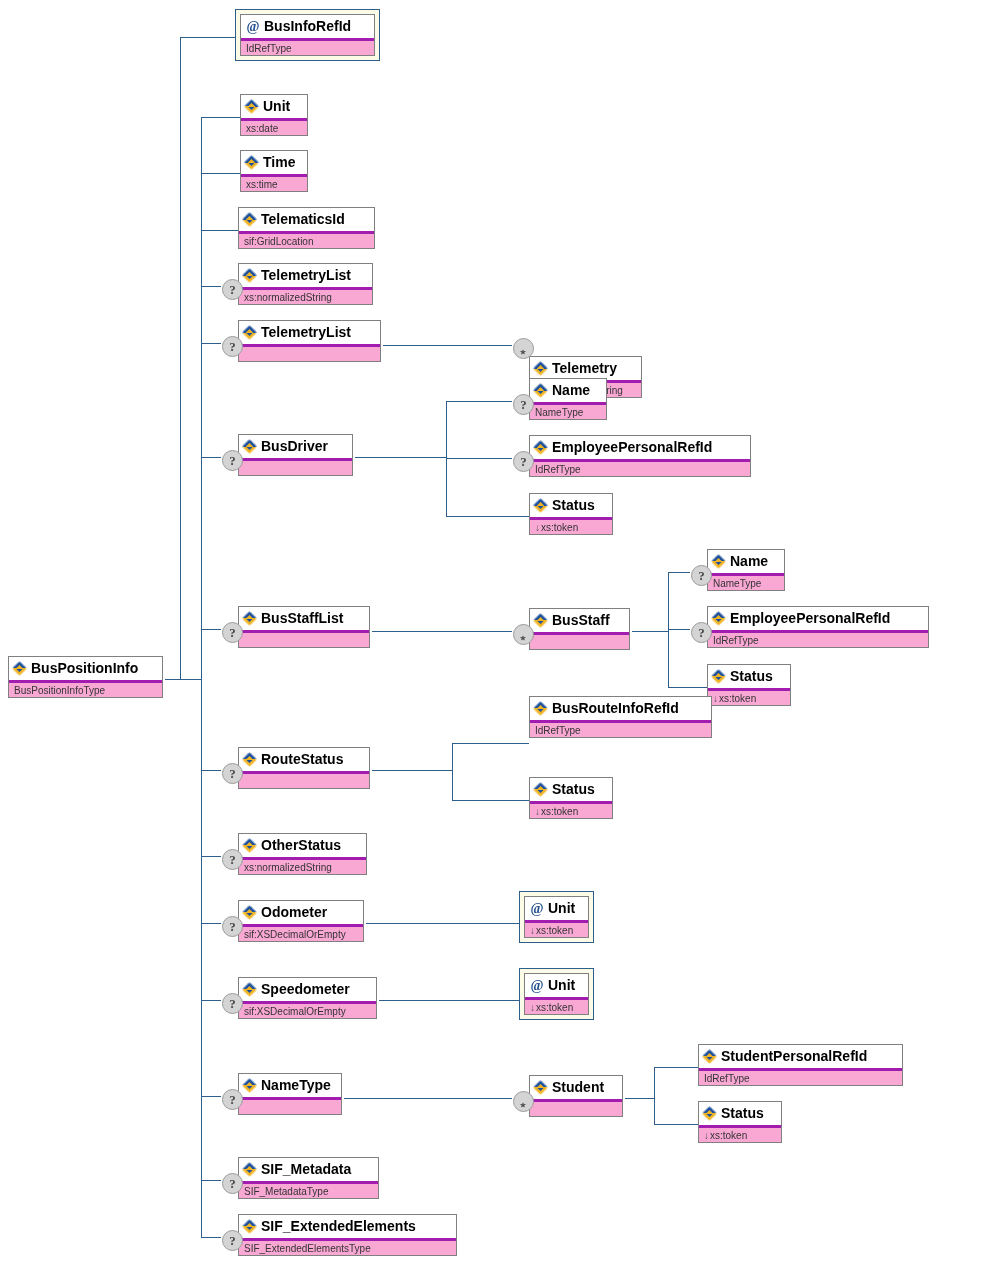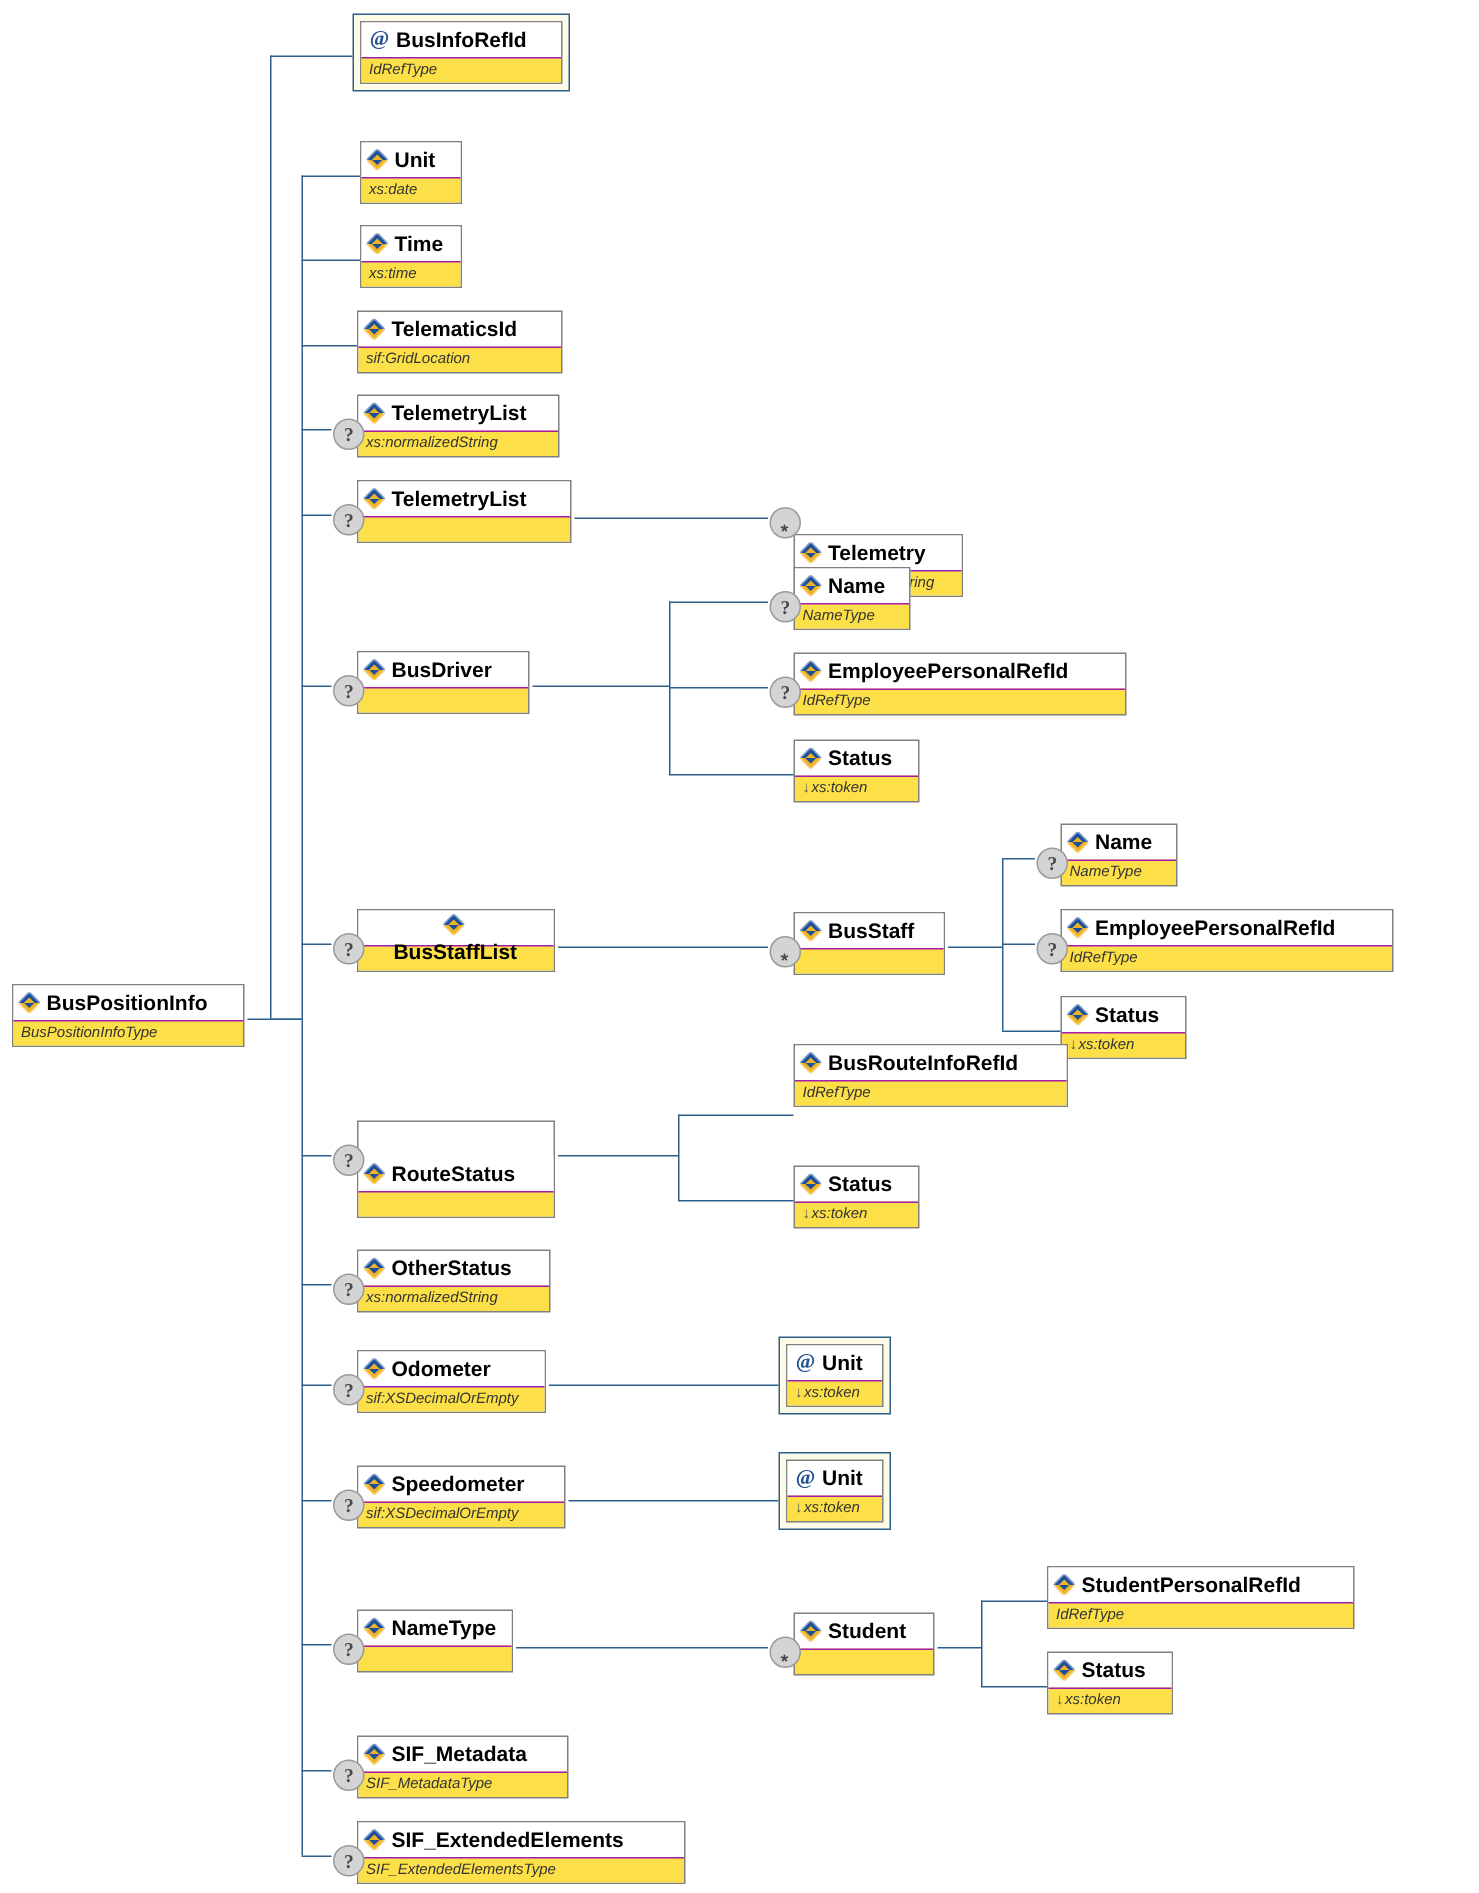--- a/index.html
+++ b/index.html
@@ -30,29 +30,28 @@
     font-weight:bold;
     color:#000000;
     white-space:nowrap;
     line-height:15px;
     display:flex;
     align-items:center;
     gap:4px;
   }
   .node .ty{
     box-sizing:border-box;
-    background:#fde047;
-    border-top:1px solid #a21caf;
+    background:#f9a8d4;
+    border-top:3px solid #a21caf;
     padding:1px 6px 2px 5px;
     font-size:10px;
     color:#333333;
     white-space:nowrap;
     line-height:13px;
     min-height:15px;
-    font-style:italic;
   }
 
   
   .node.attr .outer{
     box-sizing:border-box;
     border:1px solid #2e5f8a;
     background:#fbfbe7;
     padding:4px;
   }
   .node.attr .box{border:1px solid #808080;}
@@ -206,21 +205,21 @@
       <div class="box" style="width:84px;">
         <div class="nm" style="height:23px;">
           <span class="ico elem"></span>
           <span>Status</span>
         </div>
         <div class="ty" style="height:17px;"><span class="darr">↓</span><span>xs:token</span></div>
       </div>
     </div>
     <div class="node" style="left: 238px; top: 606px;">
       <div class="box" style="width:132px;">
-        <div class="nm" style="height:23px;flex-direction:column;">
+        <div class="nm" style="height:23px;">
           <span class="ico elem"></span>
           <span>BusStaffList</span>
         </div>
         <div class="ty" style="height:17px;"><span></span></div>
       </div>
     </div>
     <div class="mark q" style="left: 222px; top: 622px;">?</div>
     <div class="node" style="left: 529px; top: 608px;">
       <div class="box" style="width:101px;">
         <div class="nm" style="height:23px;">
@@ -255,21 +254,21 @@
       <div class="box" style="width:84px;">
         <div class="nm" style="height:23px;">
           <span class="ico elem"></span>
           <span>Status</span>
         </div>
         <div class="ty" style="height:17px;"><span class="darr">↓</span><span>xs:token</span></div>
       </div>
     </div>
     <div class="node" style="left: 238px; top: 747px;">
       <div class="box" style="width:132px;">
-        <div class="nm" style="height:23px;margin-top:23px;">
+        <div class="nm" style="height:23px;">
           <span class="ico elem"></span>
           <span>RouteStatus</span>
         </div>
         <div class="ty" style="height:17px;"><span></span></div>
       </div>
     </div>
     <div class="mark q" style="left: 222px; top: 763px;">?</div>
     <div class="node" style="left: 529px; top: 696px;">
       <div class="box" style="width:183px;">
         <div class="nm" style="height:23px;">

